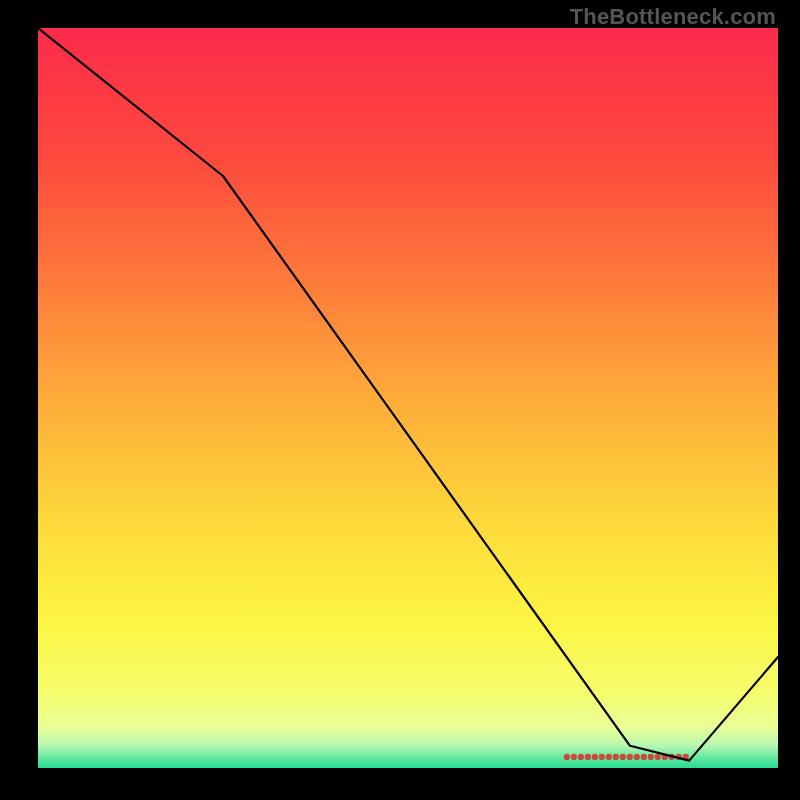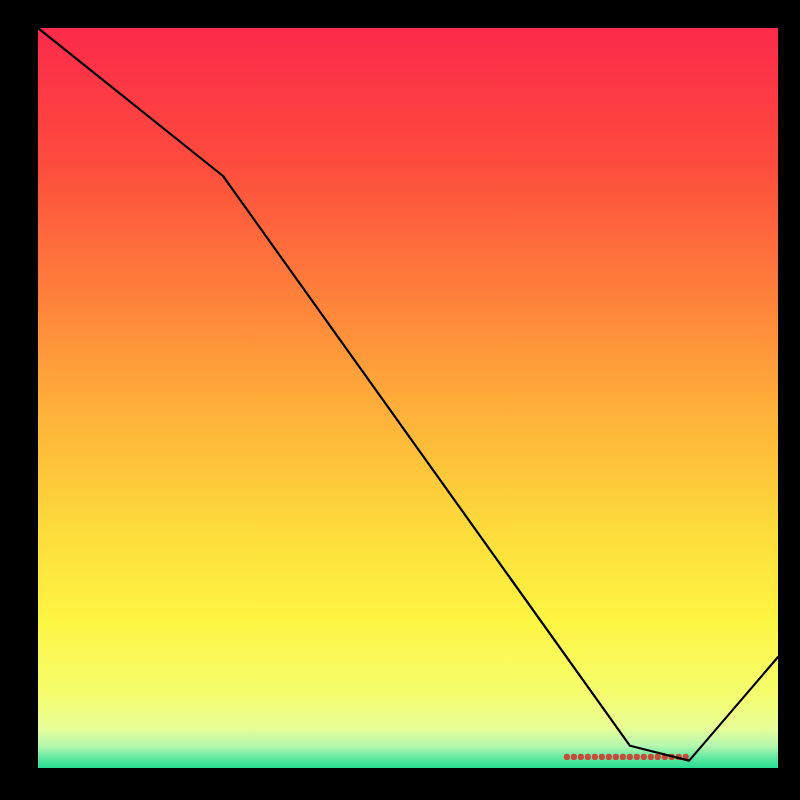--- a/index.html
+++ b/index.html
@@ -38,20 +38,21 @@
     display: block;
     width: 100%;
     height: 100%;
   }
 </style>
 </head>
 <body>
 
 <div class="stage">
 
+  <div class="watermark">TheBottleneck.com</div>
 
   <div class="plot">
     <svg id="plot-svg" viewBox="0 0 740 740" preserveAspectRatio="none">
       <defs>
         <linearGradient id="bg-grad" x1="0" y1="0" x2="0" y2="1">
             <stop offset="0.00%" stop-color="#fc2a4b"></stop>
             <stop offset="18.00%" stop-color="#fd4b3d"></stop>
             <stop offset="36.00%" stop-color="#fe803b"></stop>
             <stop offset="52.00%" stop-color="#feb13a"></stop>
             <stop offset="68.00%" stop-color="#fddc3b"></stop>

